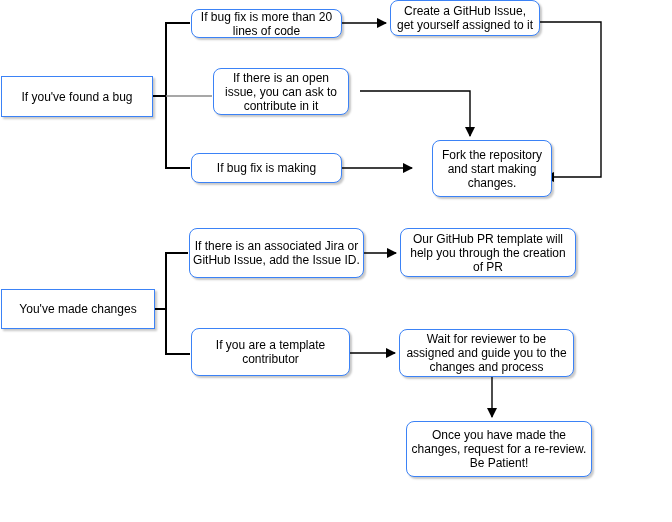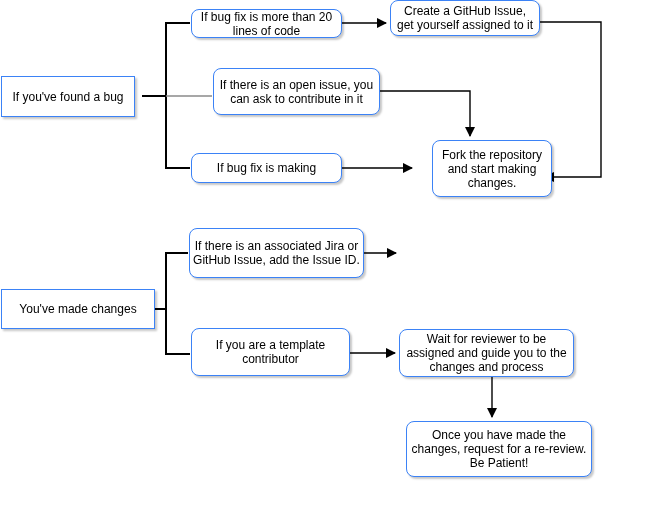--- a/index.html
+++ b/index.html
@@ -61,36 +61,37 @@
 
     <path d="M341 23 H386" fill="none" stroke="#000000" stroke-width="1.4" marker-end="url(#arrow)"></path>
     <path d="M540 22 H601 V177 H545" fill="none" stroke="#000000" stroke-width="1.4" marker-end="url(#arrow)"></path>
     <path d="M360 91 H470 V136" fill="none" stroke="#000000" stroke-width="1.4" marker-end="url(#arrow)"></path>
     <path d="M341 168 H412" fill="none" stroke="#000000" stroke-width="1.4" marker-end="url(#arrow)"></path>
     <path d="M350 253 H396" fill="none" stroke="#000000" stroke-width="1.4" marker-end="url(#arrow)"></path>
     <path d="M350 353 H395" fill="none" stroke="#000000" stroke-width="1.4" marker-end="url(#arrow)"></path>
     <path d="M492 377 V417" fill="none" stroke="#000000" stroke-width="1.4" marker-end="url(#arrow)"></path>
   </svg>
 
-  <div class="node square" style="left:1px; top:76px; width:134px; height:41px;">If you've found a bug</div>
+  <div class="node square" style="left:1px; top:76px; width:152px; height:41px;">If you've found a bug</div>
 
   <div class="node" style="left:191px; top:9px; width:151px; height:29px;">If bug fix is more than 20 lines of code</div>
 
-  <div class="node" style="left:213px; top:68px; width:167px; height:47px;">If there is an open issue, you can ask to contribute in it</div>
+  <div class="node" style="left:213px; top:68px; width:136px; height:47px;">If there is an open issue, you can ask to contribute in it</div>
 
   <div class="node" style="left:191px; top:153px; width:151px; height:30px;">If bug fix is making</div>
 
   <div class="node" style="left:390px; top:0; width:150px; height:36px;">Create a GitHub Issue, get yourself assigned to it</div>
 
   <div class="node" style="left:432px; top:140px; width:120px; height:57px;">Fork the repository and start making changes.</div>
 
   <div class="node square" style="left:1px; top:289px; width:154px; height:40px;">You've made changes</div>
 
   <div class="node" style="left:189px; top:228px; width:175px; height:50px;">If there is an associated Jira or GitHub Issue, add the Issue ID.</div>
 
+  <div class="node" style="left:400px; top:228px; width:176px; height:49px;">Our GitHub PR template will help you through the creation of PR</div>
 
   <div class="node" style="left:191px; top:328px; width:159px; height:48px;">If you are a template contributor</div>
 
   <div class="node" style="left:399px; top:329px; width:175px; height:48px;">Wait for reviewer to be assigned and guide you to the changes and process</div>
 
   <div class="node" style="left:406px; top:421px; width:186px; height:56px;">Once you have made the changes, request for a re-review. Be Patient!</div>
 
 </div>
 
 </body></html>

